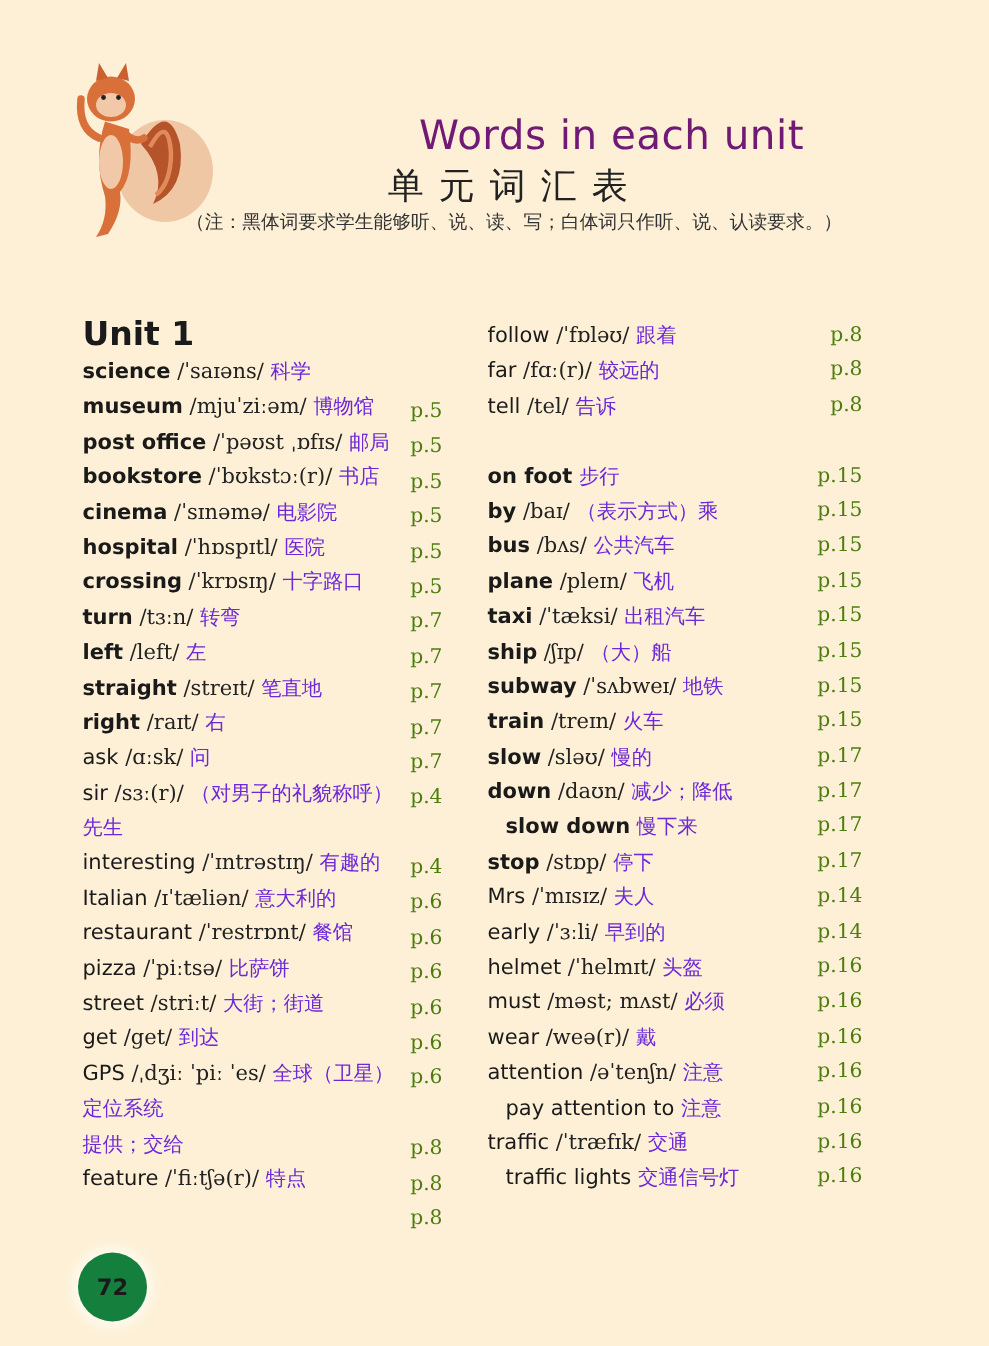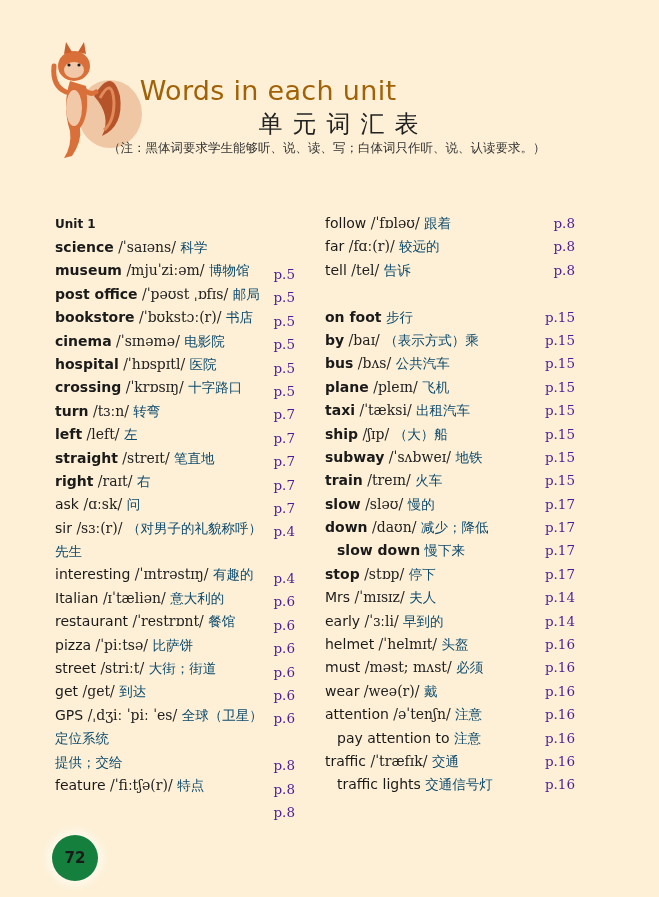--- a/index.html
+++ b/index.html
@@ -1,30 +1,30 @@
 <!DOCTYPE html>
 <html><head>
 <meta charset="utf-8">
 <style>
   html,body{margin:0;padding:0;}
   body{width:659px;height:897px;background:#fdf0d6;position:relative;overflow:hidden;font-family:"DejaVu Sans",sans-serif;color:#1a1a1a;}
   .squirrel{position:absolute;left:42px;top:36px;width:105px;height:125px;}
-  .title{position:absolute;left:0;width:536px;top:75px;text-align:center;font-size:27px;font-family:"DejaVu Sans",sans-serif;color:#a16207;letter-spacing:0.3px;}
+  .title{position:absolute;left:0;width:536px;top:75px;text-align:right;font-size:27px;font-family:"DejaVu Sans",sans-serif;color:#701a75;letter-spacing:0.3px;}
   .subtitle{position:absolute;left:0;width:659px;top:108px;text-align:center;font-size:24px;font-family:"DejaVu Serif",serif;letter-spacing:10px;padding-left:14px;color:#222;}
-  .note{position:absolute;left:108px;top:140px;font-size:12.5px;font-family:Liberation Mono, monospace;color:#333;white-space:nowrap;}
+  .note{position:absolute;left:124px;top:140px;font-size:12.5px;font-family:Liberation Mono, monospace;color:#333;white-space:nowrap;}
   .col{position:absolute;top:212px;}
   .col.left{left:55px;width:240px;}
   .col.right{left:325px;width:250px;}
-  .unit-title{font-size:12px;font-weight:bold;height:24px;line-height:24px;}
+  .unit-title{font-size:22px;font-weight:bold;height:24px;line-height:24px;}
   .row{height:23.4px;line-height:23.4px;font-size:14px;white-space:nowrap;position:relative;}
   .row .w{font-weight:bold;font-family:"DejaVu Sans",sans-serif;font-size:14px;}
   .row .w.light{font-weight:normal;}
   .row .ph{font-family:"DejaVu Serif",serif;font-size:14px;color:#222;}
-  .row .cn{font-family:Liberation Sans, sans-serif;font-size:13.5px;color:#0c4a6e;}
-  .row .pg{position:absolute;right:0;top:0;font-family:"DejaVu Serif",serif;font-size:13.5px;color:#4c1d95;}
+  .row .cn{font-family:Liberation Sans, sans-serif;font-size:13.5px;color:#6d28d9;}
+  .row .pg{position:absolute;right:0;top:0;font-family:"DejaVu Serif",serif;font-size:13.5px;color:#4d7c0f;}
   .row.indent{padding-left:12px;}
   .col.left .pg{right:0;margin-top:27px;}
   .col.right .pg{right:0;}
   .spacer{height:23.4px;}
   .pagenum{position:absolute;left:52px;top:835px;width:46px;height:46px;border-radius:50%;background:#15803d;box-shadow:0 0 8px 4px #fffaf0;text-align:center;line-height:46px;font-weight:bold;font-size:15px;}
 </style>
 </head>
 <body>
 
 <svg class="squirrel" viewBox="0 0 105 125">

